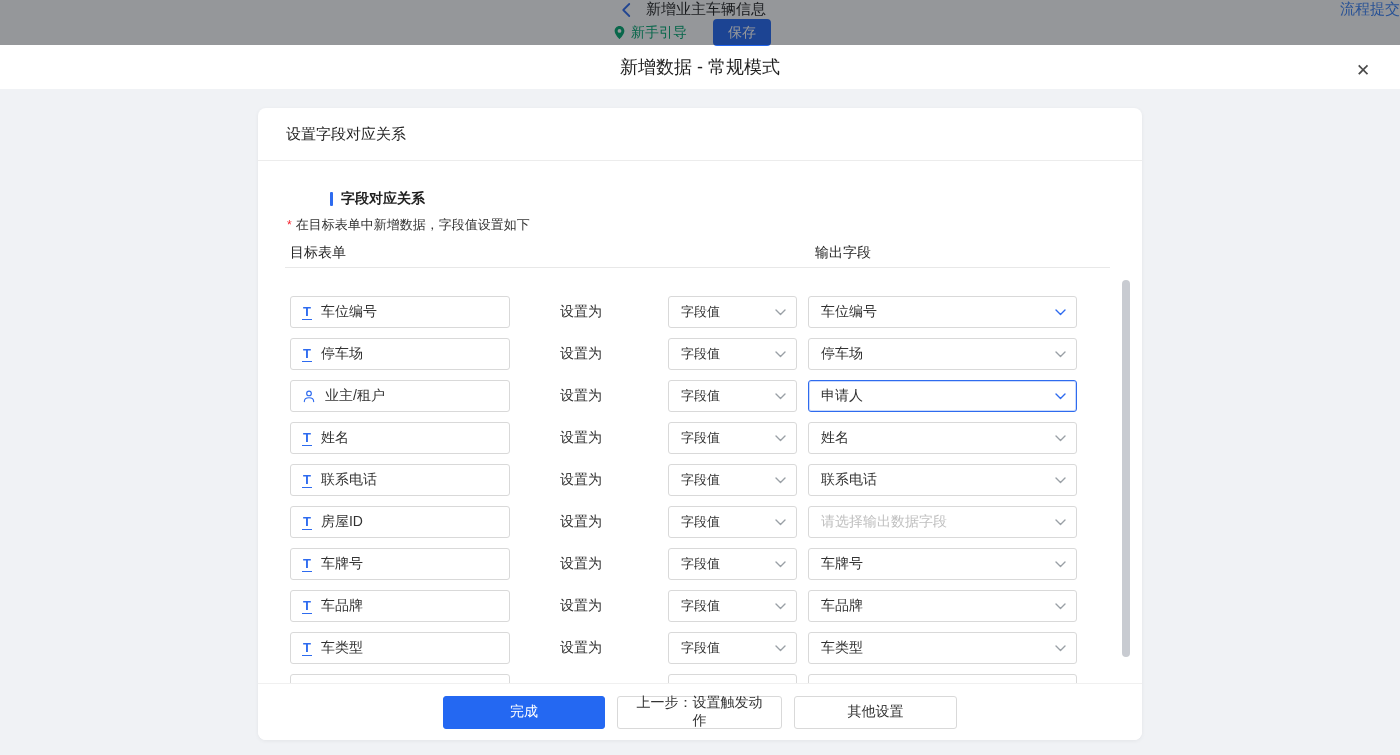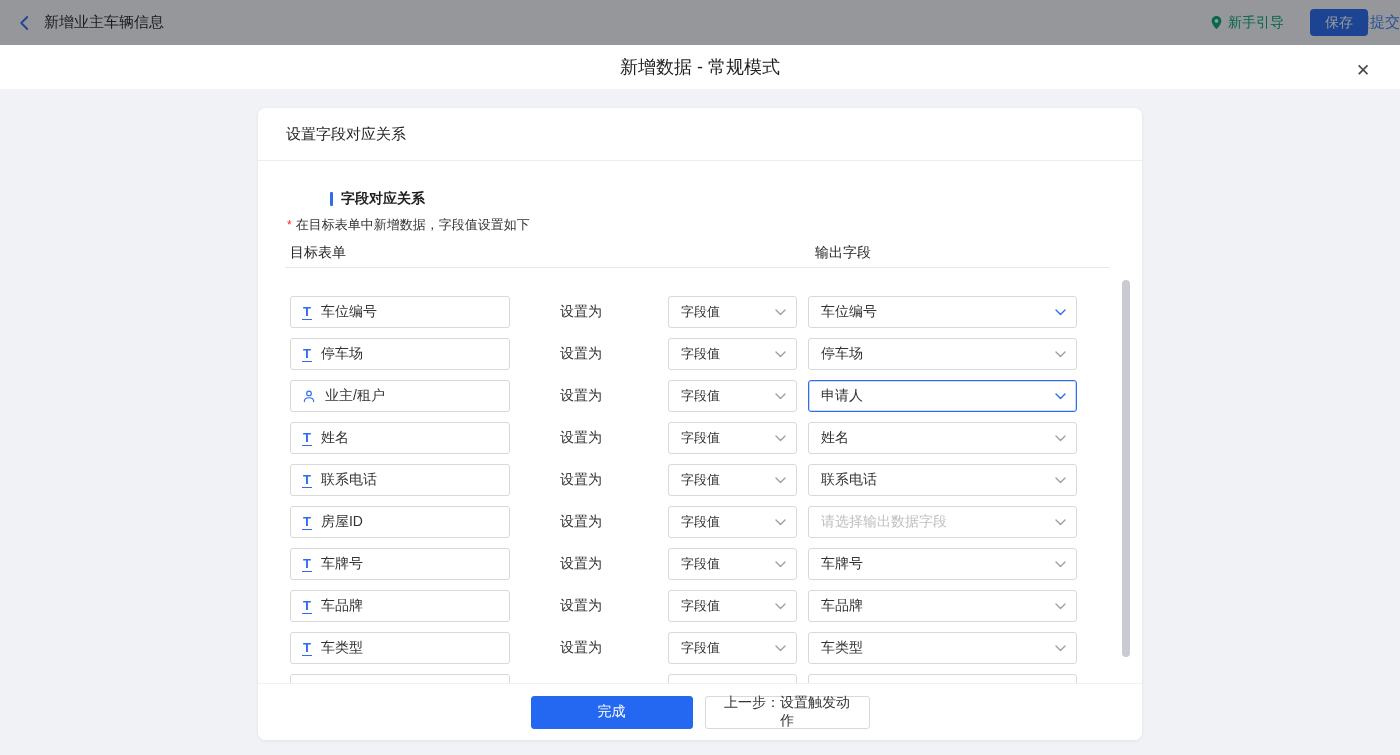--- a/index.html
+++ b/index.html
@@ -1,21 +1,21 @@
 <!DOCTYPE html>
 <html><head>
 <meta charset="utf-8">
 <style>
   * { margin:0; padding:0; box-sizing:border-box; }
   html,body { width:1400px; height:755px; }
   body { font-family:"Liberation Sans","DejaVu Sans",sans-serif; background:#f0f2f5; position:relative; overflow:hidden; }
 
   
   .topbar { position:absolute; top:0; left:0; width:1400px; height:45px; background:#ffffff;
-            display:flex; align-items:center; justify-content:space-between; padding:0 32px 0 16px; }
+            display:flex; align-items:center; justify-content:space-between; padding:0 32px 0 16px;flex-direction:column; }
   .topbar-left { display:flex; align-items:center; gap:10px; }
   .back-btn { display:flex; align-items:center; cursor:pointer; }
   .topbar-title { font-size:15px; color:#1f1f1f; }
   .topbar-center { position:absolute; left:0; right:0; text-align:right; font-size:15px; color:#3b82f6; pointer-events:none; }
   .topbar-right { display:flex; align-items:center; gap:26px; z-index:2; }
   .guide { display:flex; align-items:center; gap:5px; font-size:14px; color:#00a870; cursor:pointer; }
   .save-btn { width:58px; height:27px; background:#2468f2; color:#fff; font-size:14px; border:none;
               border-radius:4px; cursor:pointer; display:flex; align-items:center; justify-content:center;text-align:right; }
   .topbar-overlay { position:absolute; top:0; left:0; width:1400px; height:45px;
                     background:rgba(20,24,32,0.45); pointer-events:none; z-index:5; }
@@ -331,14 +331,15 @@
 
     </div>
   </div>
 </div>
 
   <div class="scrollbar-thumb"></div>
 
   <div class="card-footer">
     <button class="btn btn-primary">完成</button>
     <button class="btn btn-plain btn-prev">上一步：设置触发动作</button>
+    <button class="btn btn-plain btn-other">其他设置</button>
   </div>
 </div>
 
 </body></html>

